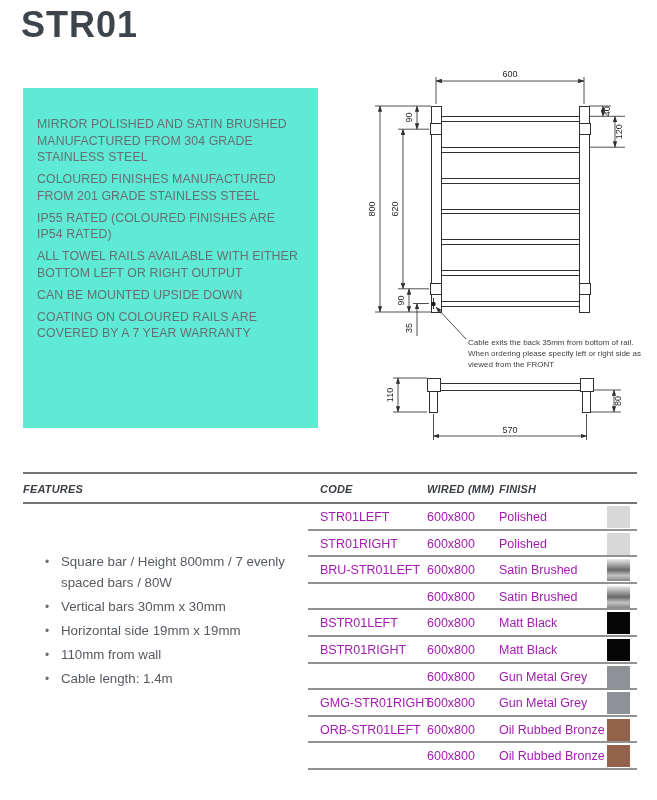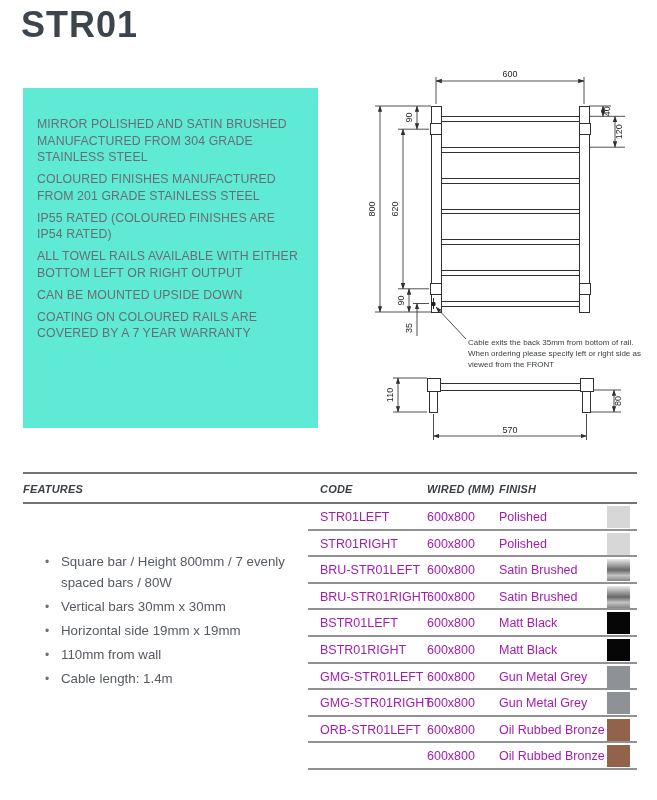--- a/index.html
+++ b/index.html
@@ -204,39 +204,37 @@
           <span class="td td-finish">Polished</span>
           <span class="swatch" style="background: rgb(215, 215, 215);"></span>
         </div>
         <div class="trow">
           <span class="td td-code">BRU-STR01LEFT</span>
           <span class="td td-size">600x800</span>
           <span class="td td-finish">Satin Brushed</span>
           <span class="swatch" style="background: linear-gradient(rgb(235, 235, 235), rgb(168, 168, 168), rgb(103, 103, 103), rgb(195, 195, 195), rgb(133, 133, 133));"></span>
         </div>
         <div class="trow">
-          <span class="td td-code">BRU-STR01RIGHT</span>
           <span class="td td-size">600x800</span>
           <span class="td td-finish">Satin Brushed</span>
           <span class="swatch" style="background: linear-gradient(rgb(235, 235, 235), rgb(168, 168, 168), rgb(103, 103, 103), rgb(195, 195, 195), rgb(133, 133, 133));"></span>
         </div>
         <div class="trow">
           <span class="td td-code">BSTR01LEFT</span>
           <span class="td td-size">600x800</span>
           <span class="td td-finish">Matt Black</span>
           <span class="swatch" style="background: rgb(6, 6, 6);"></span>
         </div>
         <div class="trow">
           <span class="td td-code">BSTR01RIGHT</span>
           <span class="td td-size">600x800</span>
           <span class="td td-finish">Matt Black</span>
           <span class="swatch" style="background: rgb(6, 6, 6);"></span>
         </div>
         <div class="trow">
-          <span class="td td-code">GMG-STR01LEFT</span>
           <span class="td td-size">600x800</span>
           <span class="td td-finish">Gun Metal Grey</span>
           <span class="swatch" style="background: rgb(142, 145, 150);"></span>
         </div>
         <div class="trow">
           <span class="td td-code">GMG-STR01RIGHT</span>
           <span class="td td-size">600x800</span>
           <span class="td td-finish">Gun Metal Grey</span>
           <span class="swatch" style="background: rgb(142, 145, 150);"></span>
         </div>

